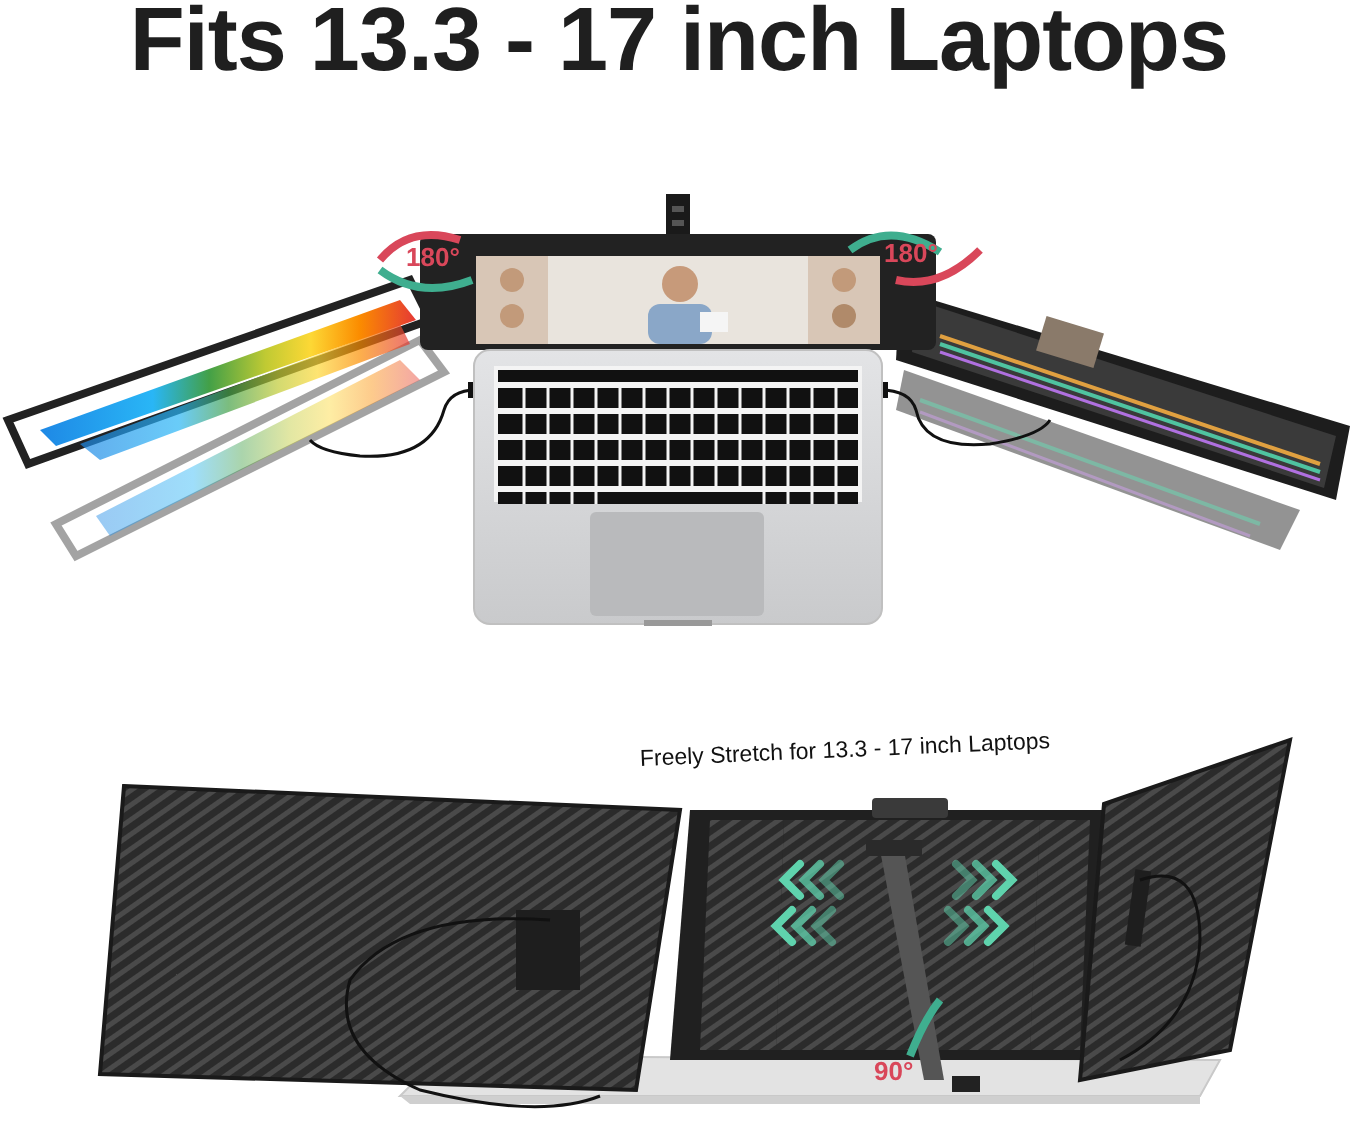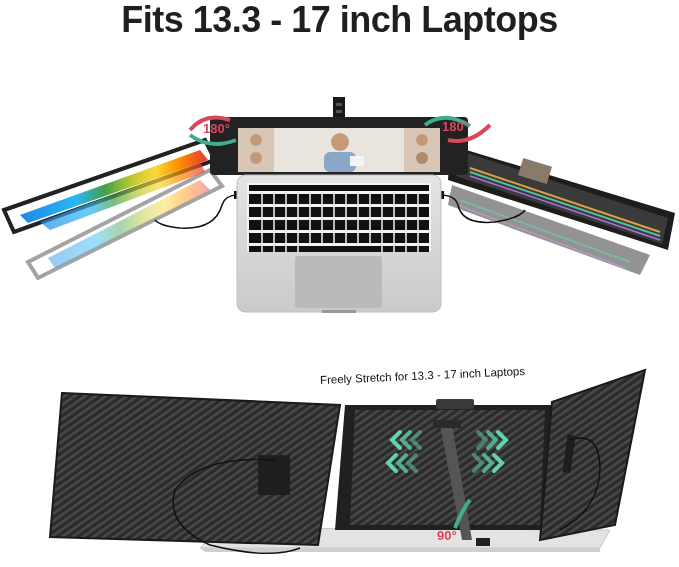--- a/index.html
+++ b/index.html
@@ -1,19 +1,19 @@
 <!DOCTYPE html>
 <html><head>
   <meta charset="utf-8">
   <style>
     html, body { margin: 0; padding: 0; background: #ffffff; }
     body { width: 679px; height: 567px; position: relative; overflow: hidden; font-family: "Liberation Sans", sans-serif; }
     .headline {
       position: absolute; left: 0; top: 0; width: 679px; text-align: center;
-      font-family: "Liberation Sans", sans-serif; font-weight: bold; font-size: 36px;
+      font-family: "Liberation Sans", sans-serif; font-weight: bold; font-size: 45px;
       color: #1f1f1f; letter-spacing: -0.5px; line-height: 40px;
     }
     .caption {
       position: absolute; left: 320px; top: 374px;
       font-size: 11.5px; color: #111; transform: rotate(-2.5deg); transform-origin: left center;
       white-space: nowrap;
     }
     .label-deg { font-weight: bold; fill: #d9475a; font-family: "Liberation Sans", sans-serif; }
     svg { position: absolute; left: 0; top: 0; }
   </style>

